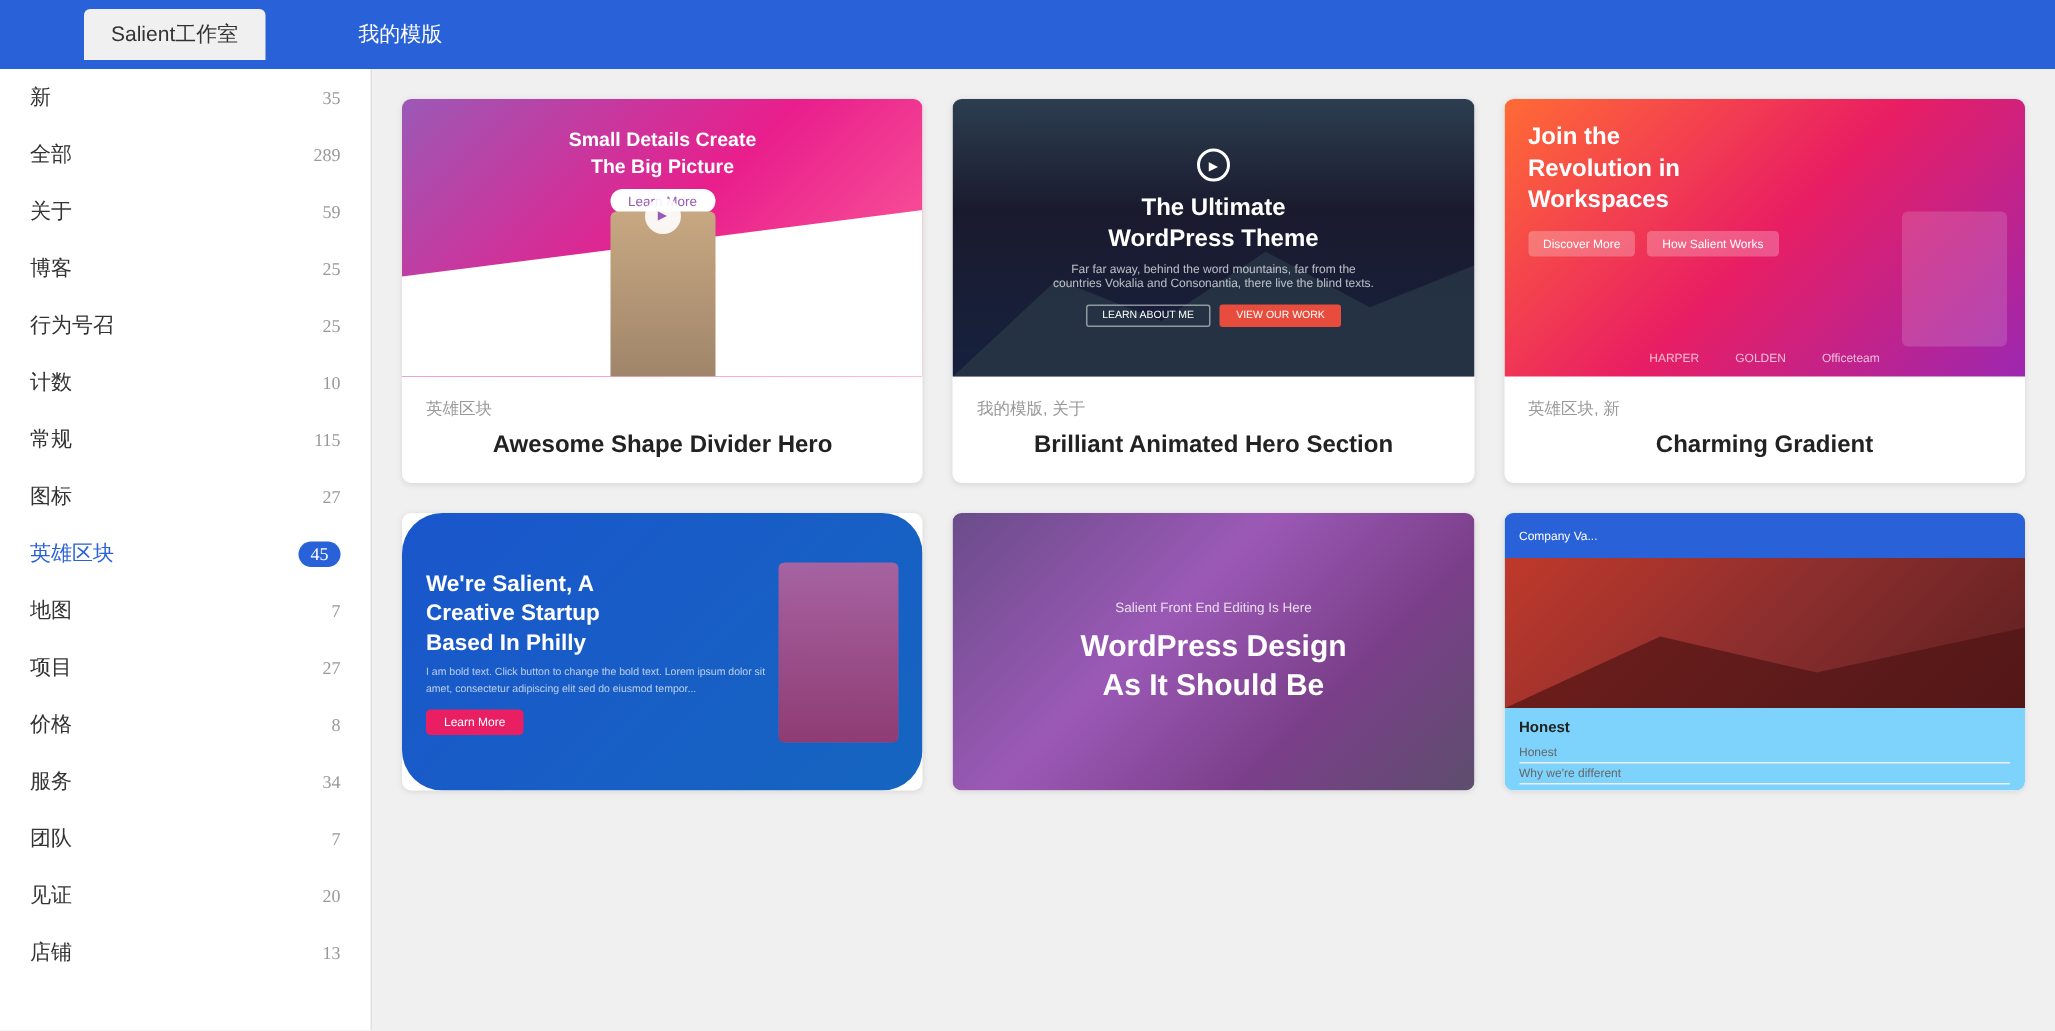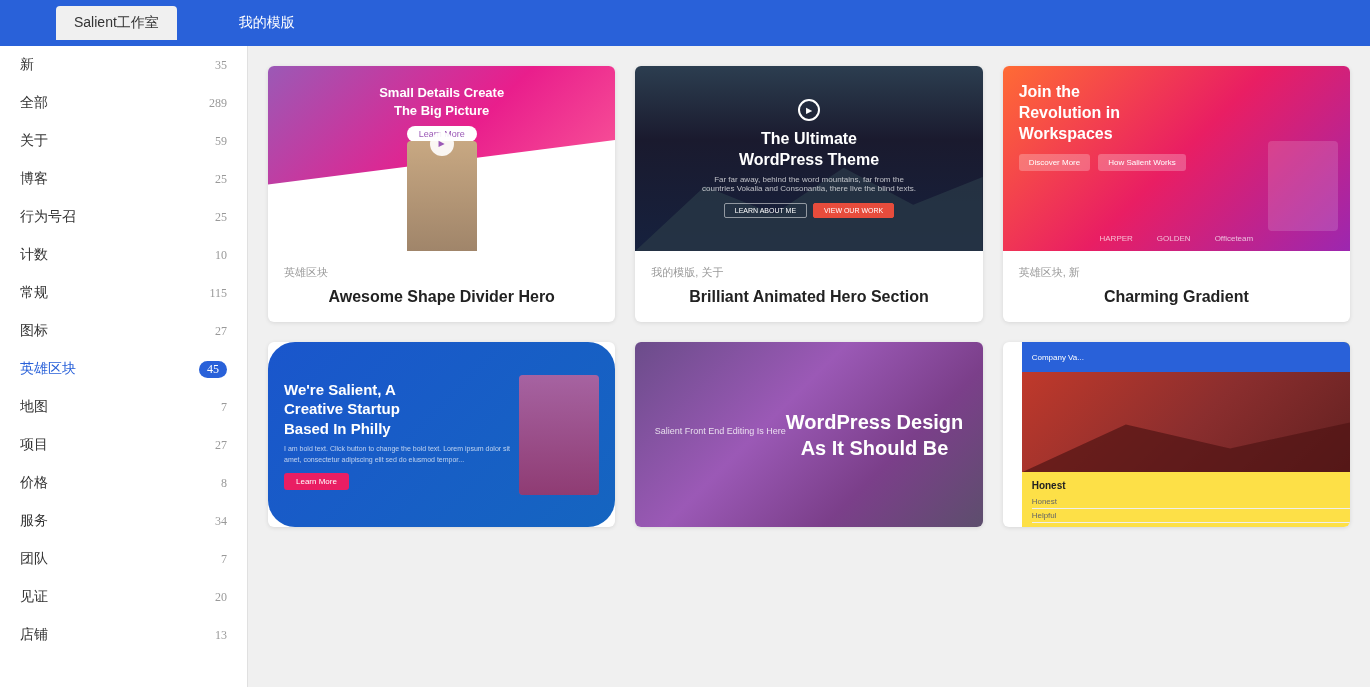--- a/index.html
+++ b/index.html
@@ -340,44 +340,43 @@
     .thumb-4-img {
       position: absolute;
       inset: 0;
       background: linear-gradient(180deg, rgba(200,100,150,0.6) 0%, rgba(150,50,100,0.8) 100%);
     }
 
     
     .thumb-5 {
       background: linear-gradient(135deg, #6b4c8a 0%, #9b59b6 40%, #7b3f8a 70%, #5d4e6d 100%);
       display: flex;
-      flex-direction: row;
+      flex-direction: column;
       align-items: center;
       justify-content: center;
       position: relative;
     }
     .thumb-5-sub {
       color: rgba(255,255,255,0.8);
       font-size: 9px;
       margin-bottom: 8px;
     }
     .thumb-5-text {
       color: white;
       font-size: 20px;
       font-weight: 700;
       text-align: center;
       line-height: 1.3;
     }
 
     
     .thumb-6 {
-      background: #fde047;
+      background: #7dd3fc;
       position: relative;
       overflow: hidden;
-      margin-left: 19px;
     }
     .thumb-6-top {
       background: #2961d9;
       height: 30px;
       display: flex;
       align-items: center;
       padding: 0 10px;
     }
     .thumb-6-top-text {
       color: white;
@@ -589,21 +588,20 @@
           <div class="thumb-6-top">
             <span class="thumb-6-top-text">Company Va...</span>
           </div>
           <div class="thumb-6-img">
             <div class="thumb-6-mountain"></div>
           </div>
           <div class="thumb-6-content">
             <div class="thumb-6-title">Honest</div>
             <div class="thumb-6-items">
               <div class="thumb-6-item">Honest</div>
-              <div class="thumb-6-item">Helpful</div>
               <div class="thumb-6-item">Why we're different</div>
             </div>
           </div>
         </div>
       </div>
 
     </div>
   </div>
 </div>
 

